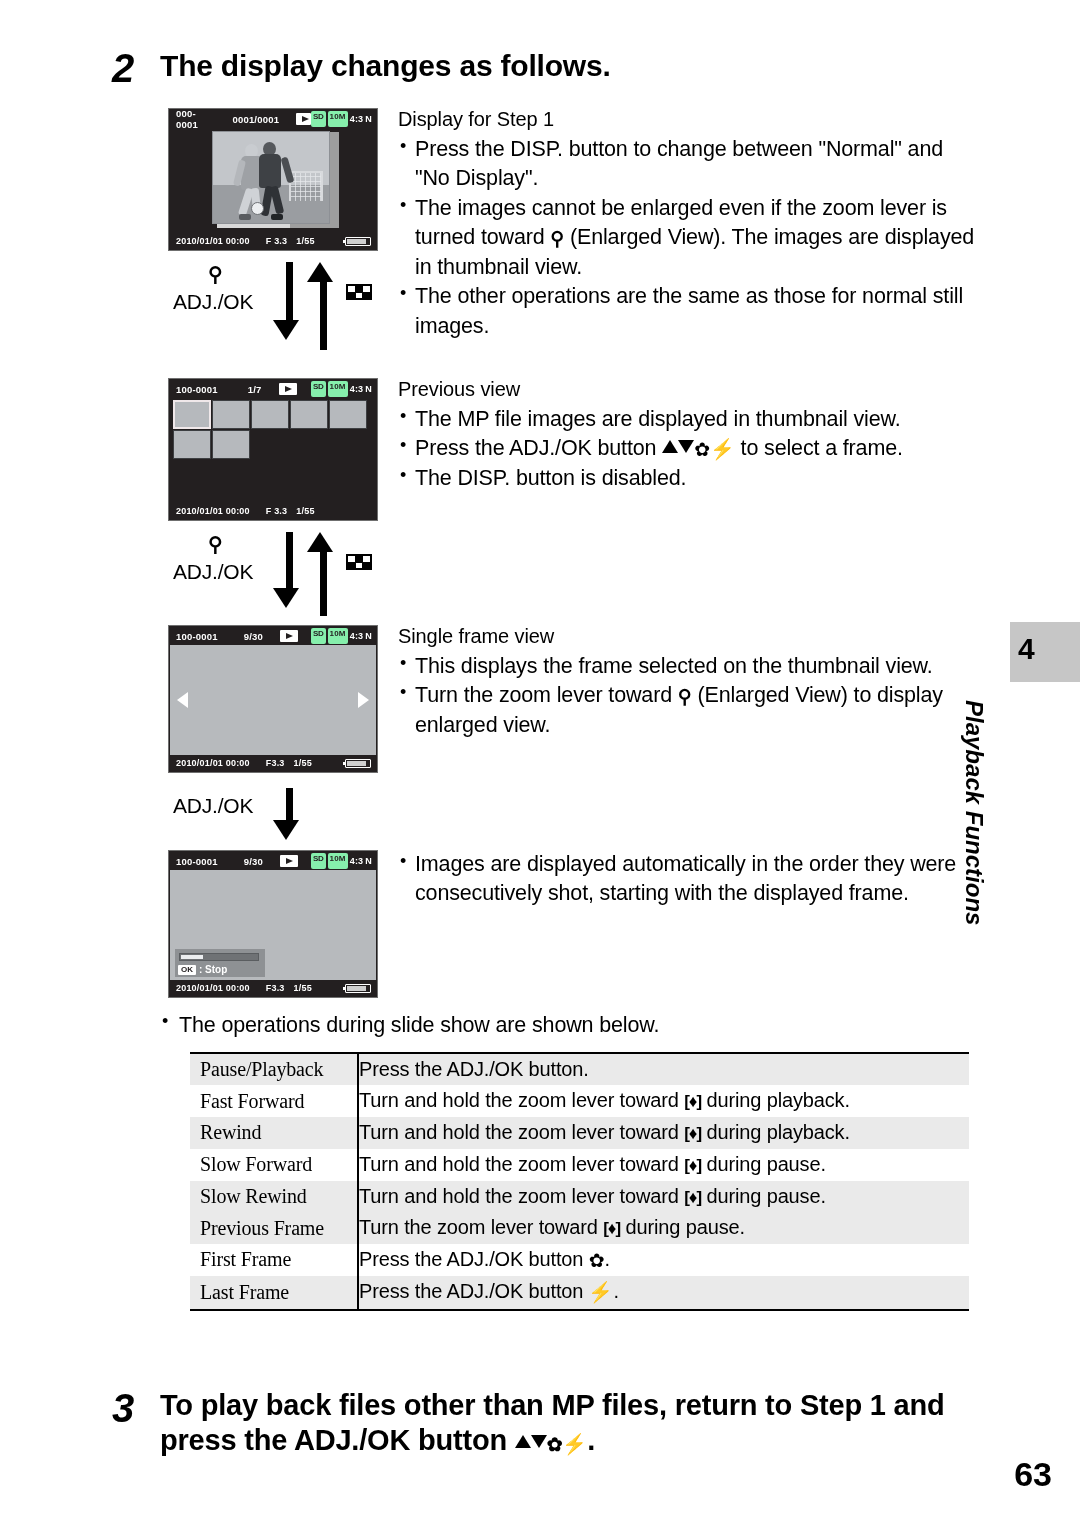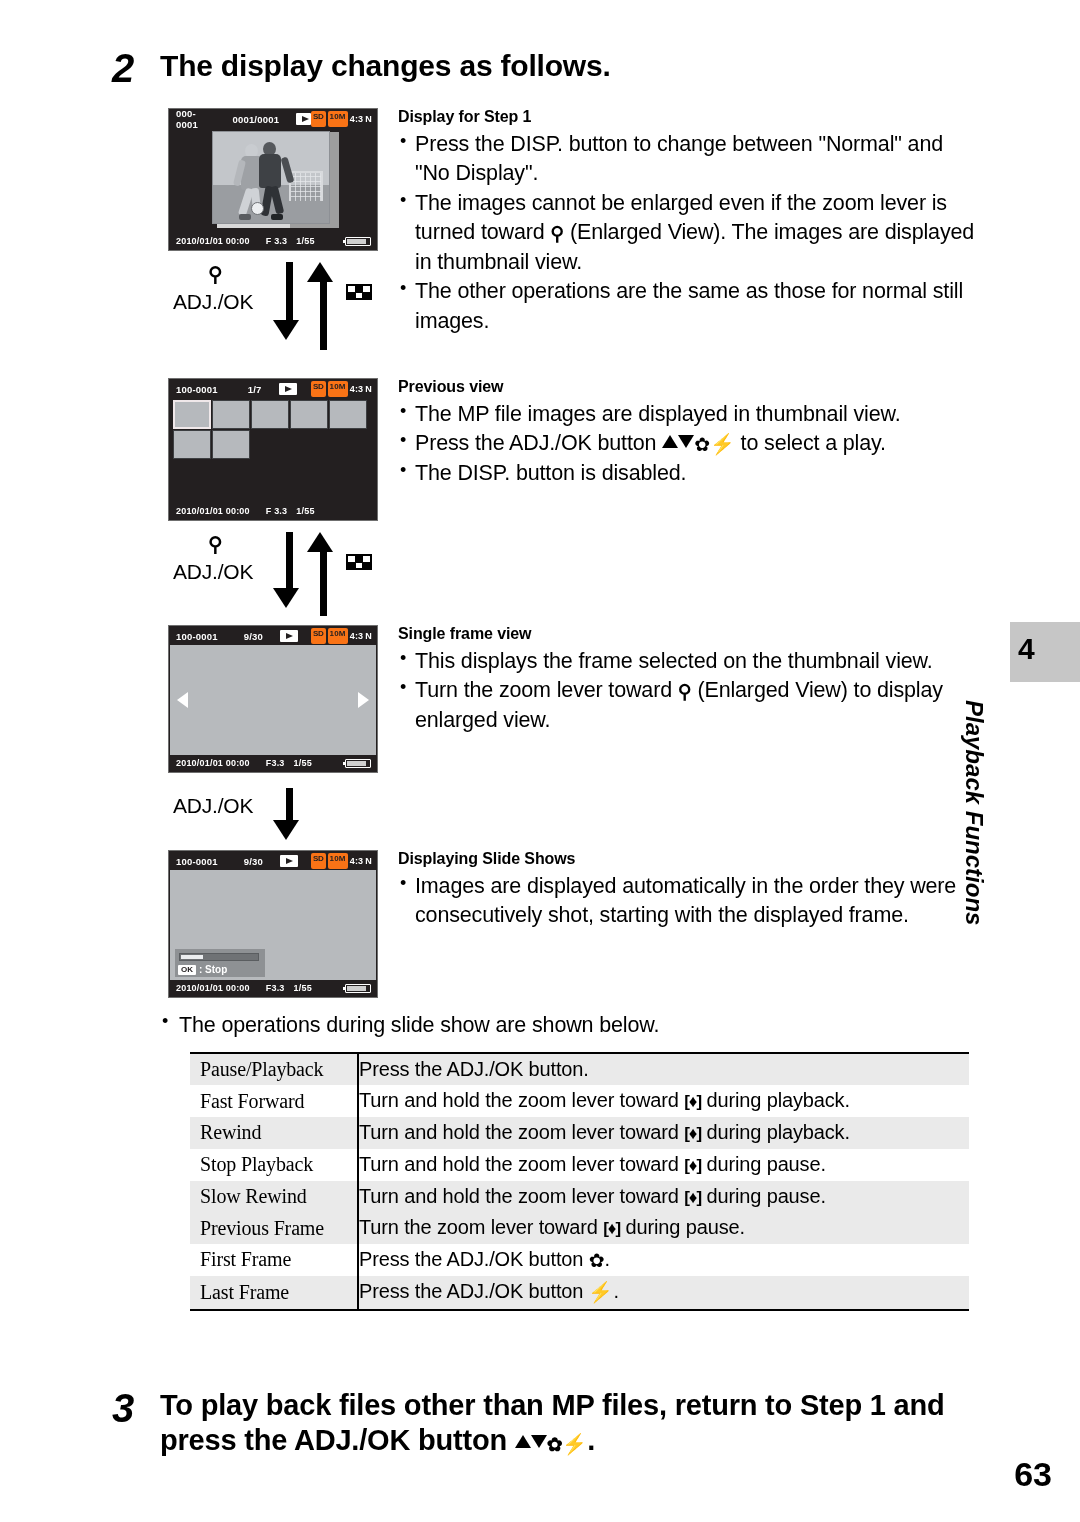--- a/index.html
+++ b/index.html
@@ -49,21 +49,21 @@
     content: ""; position: absolute; left: 6px; top: 2.5px;
     border-left: 7px solid #231f20;
     border-top: 3.5px solid transparent;
     border-bottom: 3.5px solid transparent;
   }
   .lcd-top .right-ind {
     margin-left: auto; margin-right: 5px;
     display: flex; align-items: center; gap: 2px;
   }
   .chip {
-    background: #f97316; color: #231f20; font-size: 8px; font-weight: bold;
+    background: #86efac; color: #231f20; font-size: 8px; font-weight: bold;
     padding: 0 2px; border-radius: 2px; line-height: 11px; height: 16px;
     display: inline-block;
   }
   .chip.sd { letter-spacing: -0.3px; }
   .ratio { font-size: 9px; font-weight: bold; color: #fff; }
 
   .lcd-bottom {
     position: absolute; left: 0; bottom: 0; right: 0; height: 18px;
     display: flex; align-items: center;
     font-size: 9px; font-weight: bold; color: #ffffff; letter-spacing: .2px;
@@ -201,21 +201,21 @@
     position:absolute; width:26px; height:16px; background:#000;
     display:grid; grid-template-columns:repeat(3,1fr); grid-template-rows:repeat(2,1fr);
     padding:2px; gap:1px;
   }
   .grid-icon i { background:#000; }
   .grid-icon i.on { background:#fff; }
 
   
   .rtext { position:absolute; left:398px; width:578px; }
   .sub-h {
-    font-size:16px; font-weight:bold; letter-spacing:-0.1px; margin-bottom:4px;
+    font-size:20px; font-weight:normal; letter-spacing:-0.1px; margin-bottom:4px;
   }
   .bullets { list-style:none; }
   .bullets li {
     font-size:21.5px; line-height:1.37; letter-spacing:-0.15px;
     position:relative; padding-left:17px; margin-bottom:0px;
   }
   .bullets li::before {
     content:"•"; position:absolute; left:2px; top:-1px; font-size:18px;
   }
   .tri-u, .tri-d {
@@ -453,35 +453,34 @@
       <li><span>Press the DISP. button to change between "Normal" and "No Display".</span></li>
       <li><span>The images cannot be enlarged even if the zoom lever is turned toward </span><span class="zoomg">⚲</span><span> (Enlarged View). The images are displayed in thumbnail view.</span></li>
       <li><span>The other operations are the same as those for normal still images.</span></li>
     </ul>
   </div>
 
   <div class="rtext" style="top:378px;">
     <div class="sub-h">Previous view</div>
     <ul class="bullets">
       <li><span>The MP file images are displayed in thumbnail view.</span></li>
-      <li><span>Press the ADJ./OK button </span><span class="tri-u"></span><span class="tri-d"></span><span class="flower">✿</span><span class="bolt">⚡</span><span> to select a play.</span></li>
+      <li><span>Press the ADJ./OK button </span><span class="tri-u"></span><span class="tri-d"></span><span class="flower">✿</span><span class="bolt">⚡</span><span> to select a frame.</span></li>
       <li><span>The DISP. button is disabled.</span></li>
     </ul>
   </div>
 
   <div class="rtext" style="top:625px;">
     <div class="sub-h">Single frame view</div>
     <ul class="bullets">
       <li><span>This displays the frame selected on the thumbnail view.</span></li>
       <li><span>Turn the zoom lever toward </span><span class="zoomg">⚲</span><span> (Enlarged View) to display enlarged view.</span></li>
     </ul>
   </div>
 
   <div class="rtext" style="top:850px;">
-    <div class="sub-h">Displaying Slide Shows</div>
     <ul class="bullets">
       <li><span>Images are displayed automatically in the order they were consecutively shot, starting with the displayed frame.</span></li>
     </ul>
   </div>
 
   <div class="ops-lead">The operations during slide show are shown below.</div>
 
   <table class="ops">
     <tbody>
       <tr class="alt">
@@ -490,21 +489,21 @@
       </tr>
       <tr>
         <td class="k">Fast Forward</td>
         <td class="v"><span>Turn and hold the zoom lever toward </span><span class="lever">[♦]</span><span> during playback.</span></td>
       </tr>
       <tr class="alt">
         <td class="k">Rewind</td>
         <td class="v"><span>Turn and hold the zoom lever toward </span><span class="lever">[♦]</span><span> during playback.</span></td>
       </tr>
       <tr>
-        <td class="k">Stop Playback</td>
+        <td class="k">Slow Forward</td>
         <td class="v"><span>Turn and hold the zoom lever toward </span><span class="lever">[♦]</span><span> during pause.</span></td>
       </tr>
       <tr class="alt">
         <td class="k">Slow Rewind</td>
         <td class="v"><span>Turn and hold the zoom lever toward </span><span class="lever">[♦]</span><span> during pause.</span></td>
       </tr>
       <tr class="alt">
         <td class="k">Previous Frame</td>
         <td class="v"><span>Turn the zoom lever toward </span><span class="lever">[♦]</span><span> during pause.</span></td>
       </tr>

